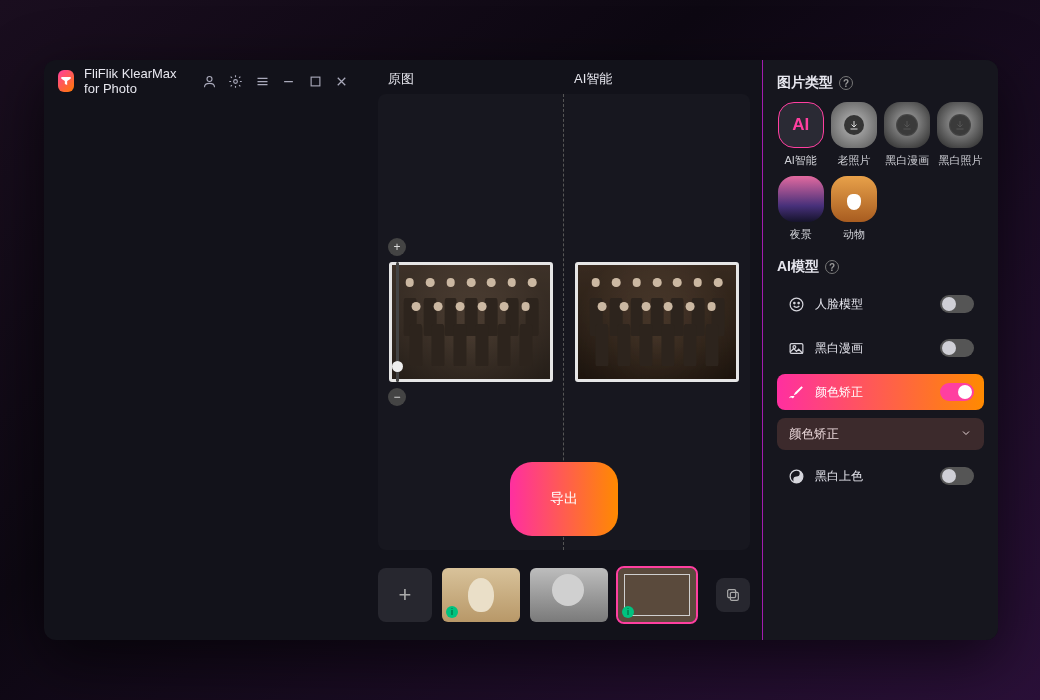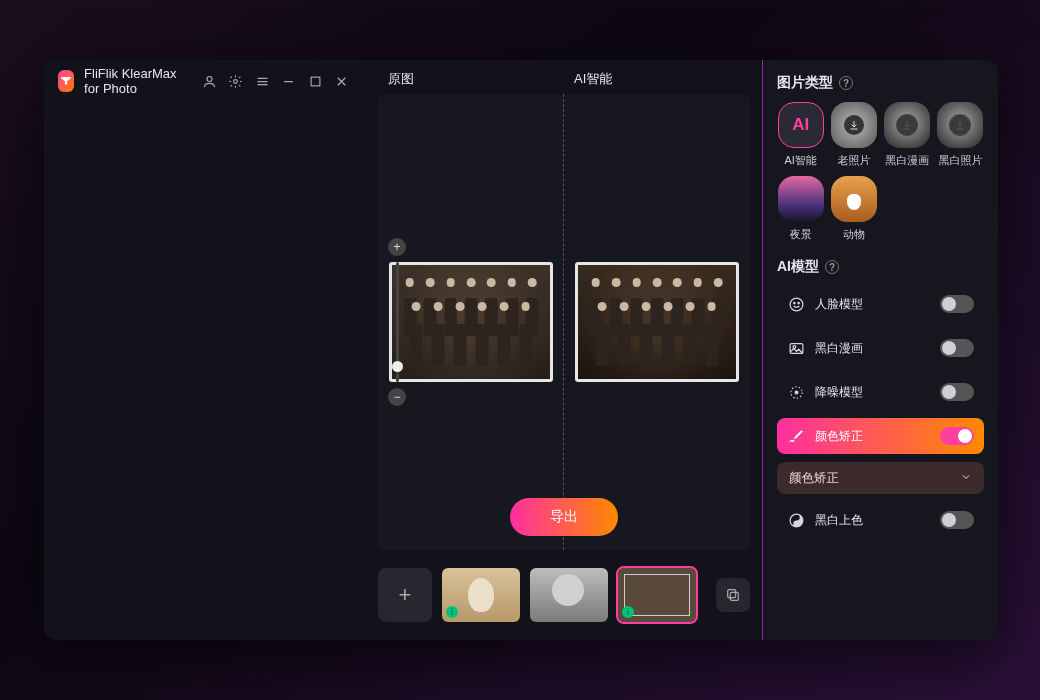--- a/index.html
+++ b/index.html
@@ -43,21 +43,21 @@
 .row-back { position:absolute; top:12%; left:6%; right:6%; height:50%; display:flex; justify-content:space-between; }
 .row-back .figure{ width:11.5%; height:100%; }
 .row-front{ position:absolute; bottom:12%; left:10%; right:10%; height:55%; display:flex; justify-content:space-between; }
 .row-front .figure{ width:13%; height:100%; }
 .zoom-ctrl { position:absolute; left:10px; top:50%; transform:translateY(-50%); display:flex; flex-direction:column; align-items:center; gap:6px; }
 .zoom-btn { width:18px; height:18px; border-radius:50%; background:#444; color:#ddd; display:flex; align-items:center; justify-content:center; font-size:12px; cursor:pointer; }
 .zoom-track { width:3px; height:120px; background:#444; border-radius:2px; position:relative; }
 .zoom-thumb { position:absolute; bottom:10px; left:-4px; width:11px; height:11px; border-radius:50%; background:#eee; }
 
 .export-btn { position:absolute; bottom:14px; left:50%; transform:translateX(-50%);
-  padding:10px 40px; border-radius:22px; color:#fff; font-size:14px; cursor:pointer;
+  padding:28px 40px; border-radius:22px; color:#fff; font-size:14px; cursor:pointer;
   background: linear-gradient(90deg,#ff2fa0,#ff8a00);
 }
 
 
 .thumb-strip { height:66px; margin-top:12px; display:flex; align-items:center; gap:10px; }
 .add-thumb { width:54px; height:54px; background:#27272f; border-radius:8px; display:flex; align-items:center; justify-content:center; color:#aaa; font-size:22px; cursor:pointer; }
 .thumb { width:78px; height:54px; border-radius:6px; background:#333; position:relative; cursor:pointer; overflow:hidden; }
 .thumb.selected { outline:2px solid #ff3fa0; }
 .thumb .dot { position:absolute; bottom:4px; left:4px; width:12px; height:12px; border-radius:50%; background:#00c27f; display:flex; align-items:center; justify-content:center; color:#042; font-size:9px; }
 .thumb.cat { background:linear-gradient(#d8c29a,#b89868); }
@@ -392,30 +392,20 @@
             <span class="icon">
               <svg viewBox="0 0 24 24" fill="none" stroke="currentColor" stroke-width="1.7">
                 <rect x="3" y="5" width="18" height="14" rx="2"></rect>
                 <circle cx="9" cy="10" r="2"></circle>
                 <path d="M3 17l5-5 4 4 3-3 6 6"></path>
               </svg>
             </span>
             <span class="label">黑白漫画</span>
             <span class="toggle"></span>
           </div>
-          <div class="model-row">
-            <span class="icon">
-              <svg viewBox="0 0 24 24" fill="none" stroke="currentColor" stroke-width="1.6">
-                <circle cx="12" cy="12" r="8" stroke-dasharray="2 3"></circle>
-                <circle cx="12" cy="12" r="2" fill="currentColor"></circle>
-              </svg>
-            </span>
-            <span class="label">降噪模型</span>
-            <span class="toggle"></span>
-          </div>
           <div class="model-row active">
             <span class="icon">
               <svg viewBox="0 0 24 24" fill="currentColor">
                 <path d="M19 3l2 2-9 9-4 2 2-4 9-9zM5 17c-2 0-3 1.5-3 3 1 0 1-1 2-1s2 1 2 1c2 0 3-1.5 3-3H5z"></path>
               </svg>
             </span>
             <span class="label">颜色矫正</span>
             <span class="toggle on"></span>
           </div>
           <div class="dropdown-row">

